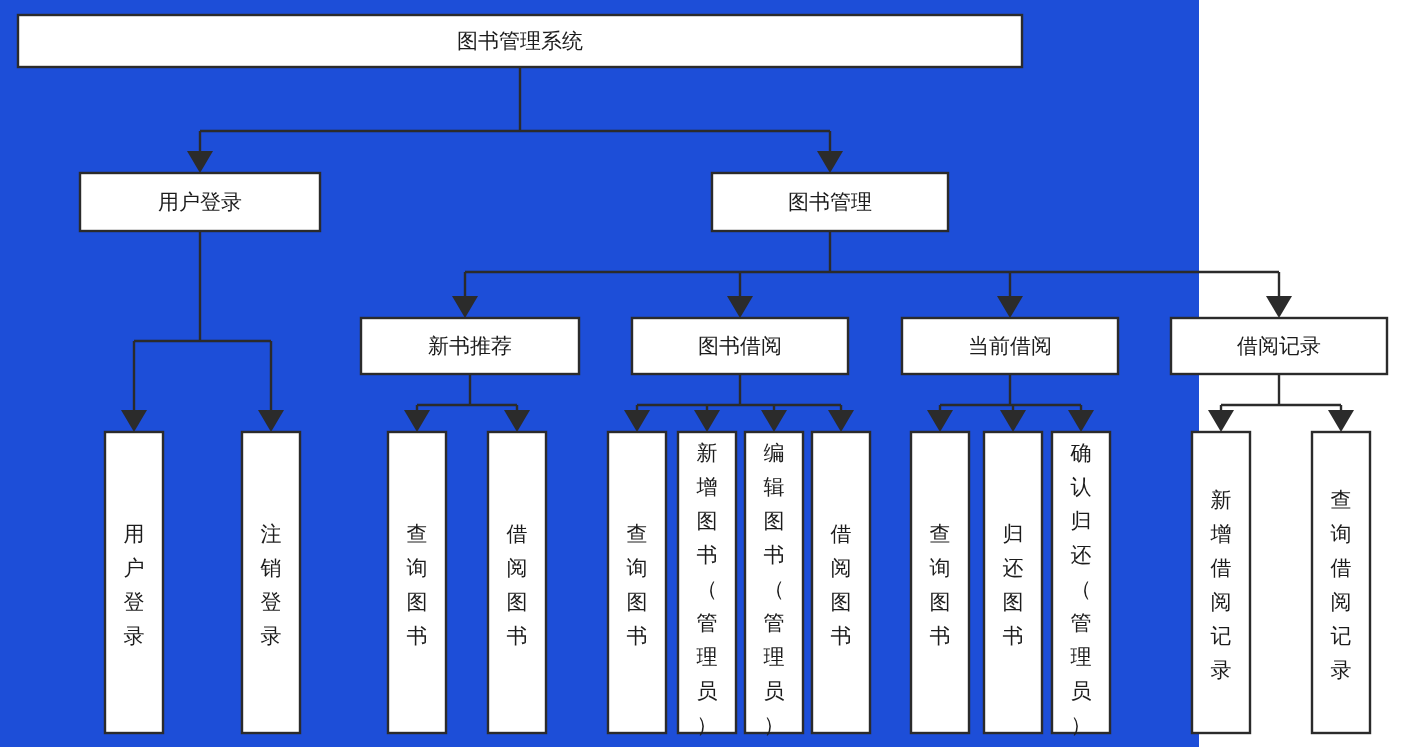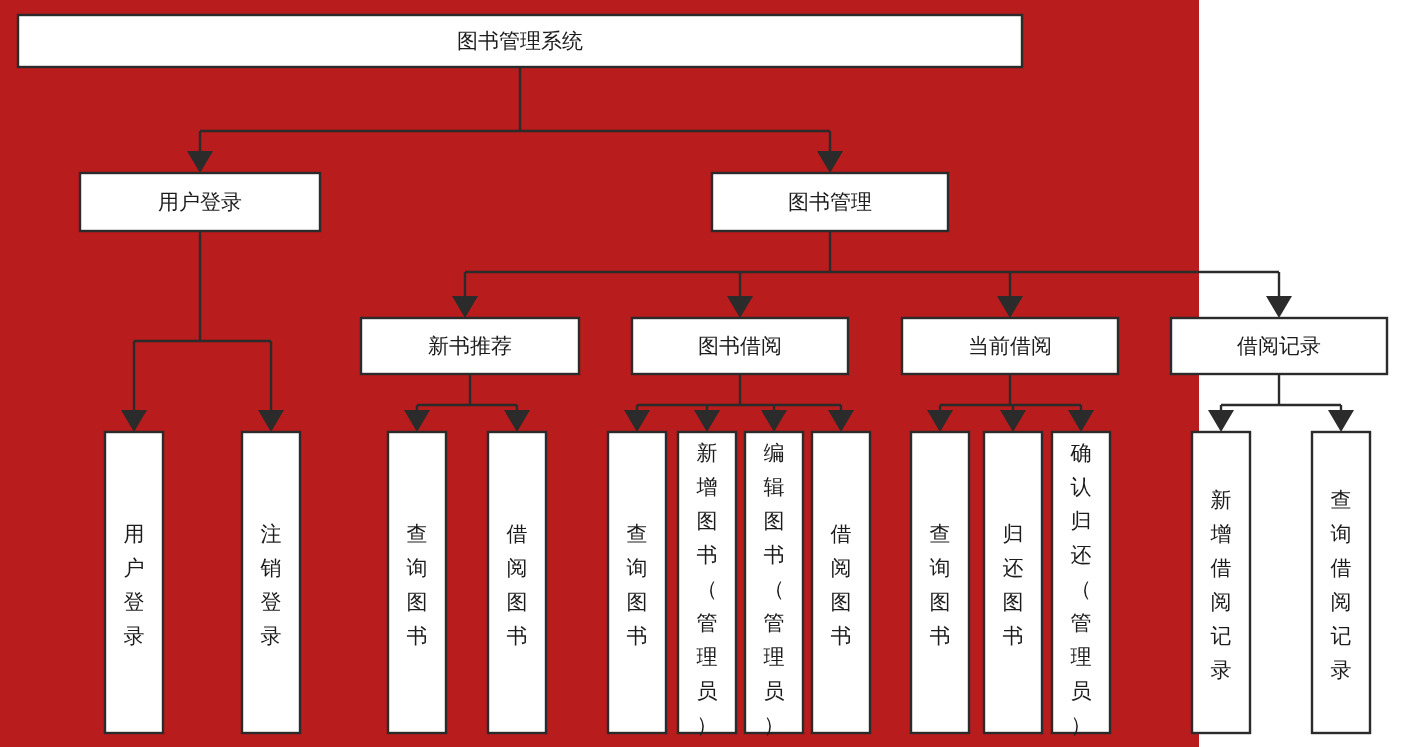--- a/index.html
+++ b/index.html
@@ -12,21 +12,21 @@
     width: 1405px;
     height: 747px;
     font-family: "Liberation Sans", "DejaVu Sans", sans-serif;
     overflow: hidden;
     position: relative;
   }
   #diagram-root {
     position: relative;
     width: 1199px;
     height: 747px;
-    background: #b91c1c;
+    background: #1d4ed8;
   }
   svg.diagram-canvas {
     position: absolute;
     left: 0;
     top: 0;
     width: 1405px;
     height: 747px;
     display: block;
   }
   .node-box {

